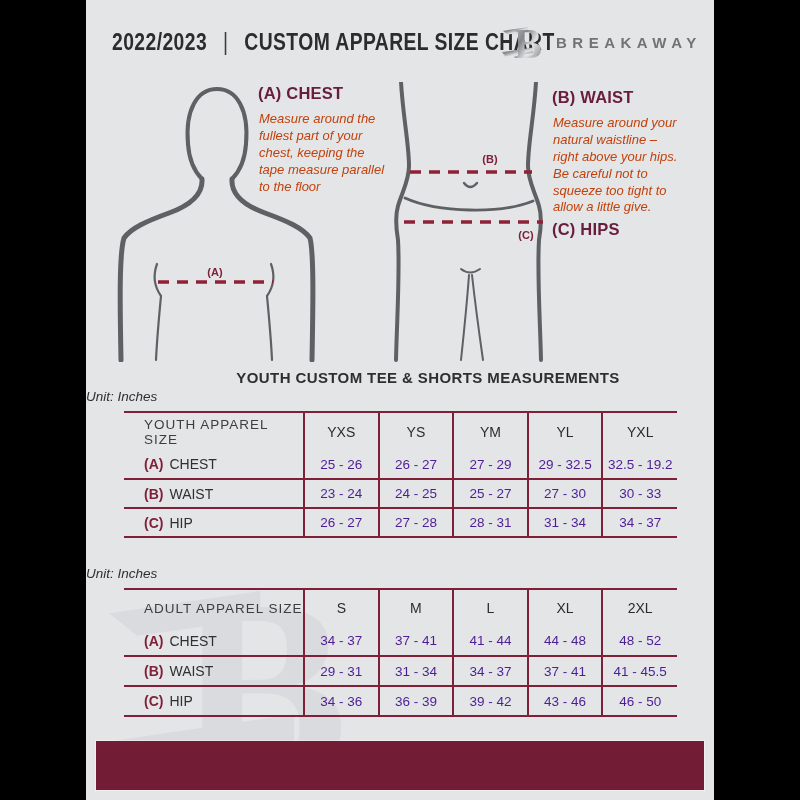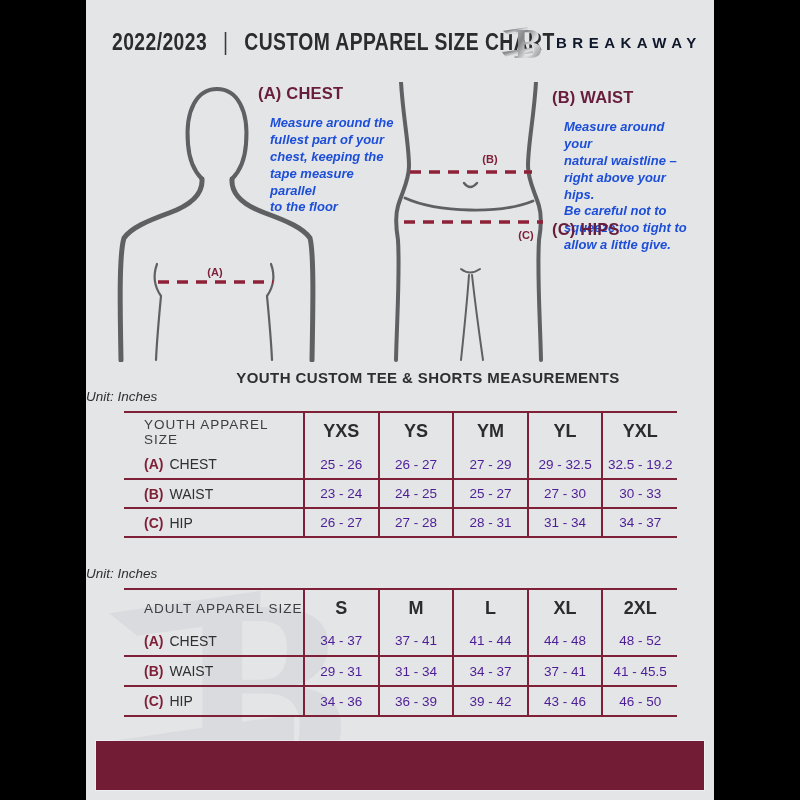--- a/index.html
+++ b/index.html
@@ -15,26 +15,26 @@
   
   .hdr-title{
     position:absolute;left:26px;top:29px;white-space:nowrap;
     font-weight:bold;font-size:23px;color:#2b2c2e;letter-spacing:.5px;
     transform:scaleX(.84);transform-origin:left center;
   }
   .hdr-title .sep{margin:0 12px;font-weight:normal;color:#3a3b3d;}
   .logo{position:absolute;left:414px;top:19px;}
   .brand{
     position:absolute;left:470px;top:34px;font-weight:bold;font-size:15px;
-    letter-spacing:5.5px;color:#0f172a;white-space:nowrap;
+    letter-spacing:5.5px;color:#737373;white-space:nowrap;
   }
   
   .inst{position:absolute;width:156px;}
   .inst h3{margin:0 0 8px 0;font-size:16.5px;color:#671d3b;letter-spacing:.2px;}
-  .inst p{margin:12px;font-size:13px;font-style:italic;color:#1d4ed8;line-height:1.3;white-space:pre-line;font-weight:bold;}
+  .inst p{margin:1px;font-size:13px;font-style:italic;color:#c2410c;line-height:1.3;white-space:pre-line;}
   .inst-chest{left:172px;top:84px;}
   .inst-waist{left:466px;top:88px;}
   .inst-hips{left:466px;top:220px;}
   
   .fig-left{position:absolute;left:25px;top:82px;}
   .fig-right{position:absolute;left:304px;top:82px;}
   svg text.diag-label{font-family:"Liberation Sans",sans-serif;font-weight:bold;font-size:11px;fill:#7e2038;}
   
   .sec-title{position:absolute;left:0;width:684px;text-align:center;
     font-weight:bold;font-size:15px;color:#2e2f31;letter-spacing:.4px;}
@@ -47,21 +47,21 @@
   }
   .sz-table{border-top:2px solid #7e2038;border-bottom:2px solid #7e2038;}
   .sz-table td,.sz-table th{padding:0;background:transparent;margin-top:19px;}
   .sz-table tr+tr td,.sz-table tr+tr th{border-top:2px solid #7e2038;}
   .sz-table .val{border-left:2px solid #7e2038;text-align:center;
     font-size:13.5px;color:#4c1d95;}
   .sz-table .rowlabel{text-align:left;padding-left:20px;font-size:14px;color:#2f3032;font-weight:normal;}
   .sz-table .rowlabel .pfx{font-weight:bold;color:#7e2038;margin-right:6px;}
   .sz-table thead th.corner{font-weight:normal;font-size:13.5px;color:#3d3e40;letter-spacing:1px;
     text-align:left;padding-left:20px;}
-  .sz-table thead th.val{font-weight:bold;font-size:18px;color:#2b2c2e;}
+  .sz-table thead th.val{font-weight:normal;font-size:14px;color:#2b2c2e;}
   .y-table{top:411px;}  .y-table thead tr{height:38px;} .y-table tbody tr{height:29px;}
   .a-table{top:588px;}  .a-table thead tr{height:37px;} .a-table tbody tr{height:30px;}
   
   .watermark{position:absolute;left:6px;top:546px;z-index:0;opacity:.6;}
   
   .footer-bar{
     position:absolute;left:10px;top:741px;width:608px;height:49px;
     background:#731c36;box-shadow:0 0 0 1px rgba(255,255,255,.35);z-index:1;
   }
 </style>

